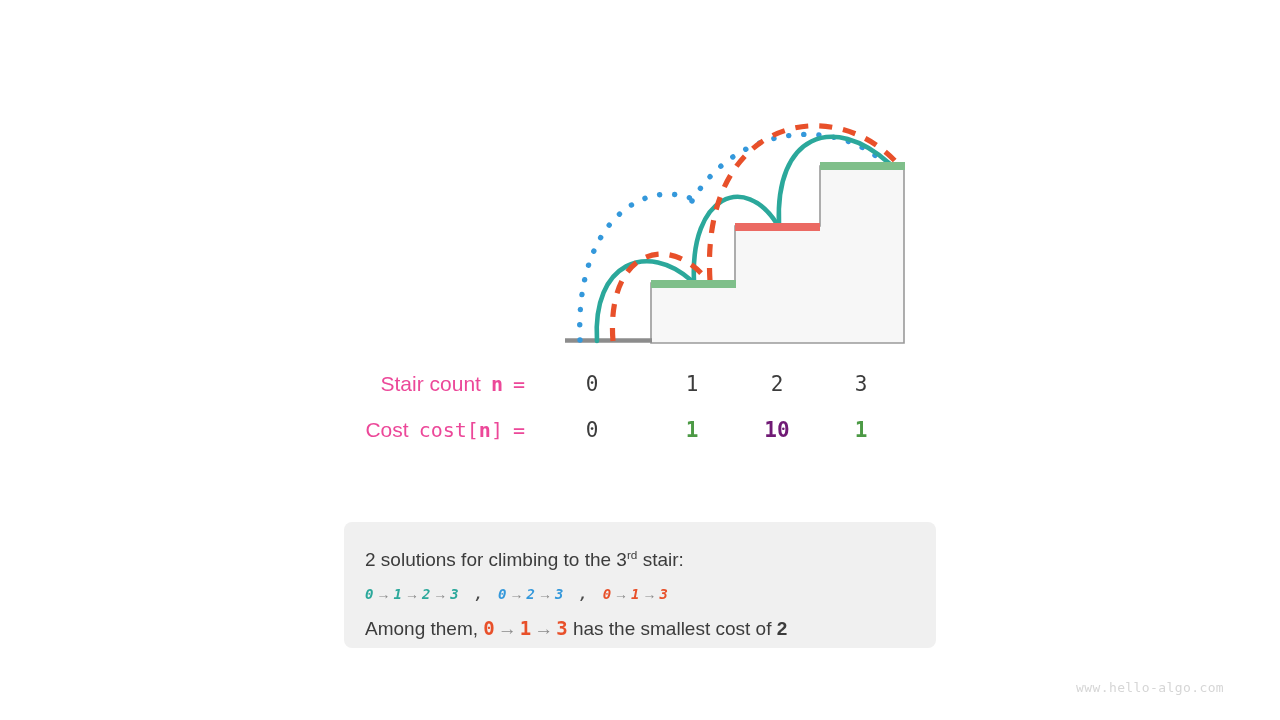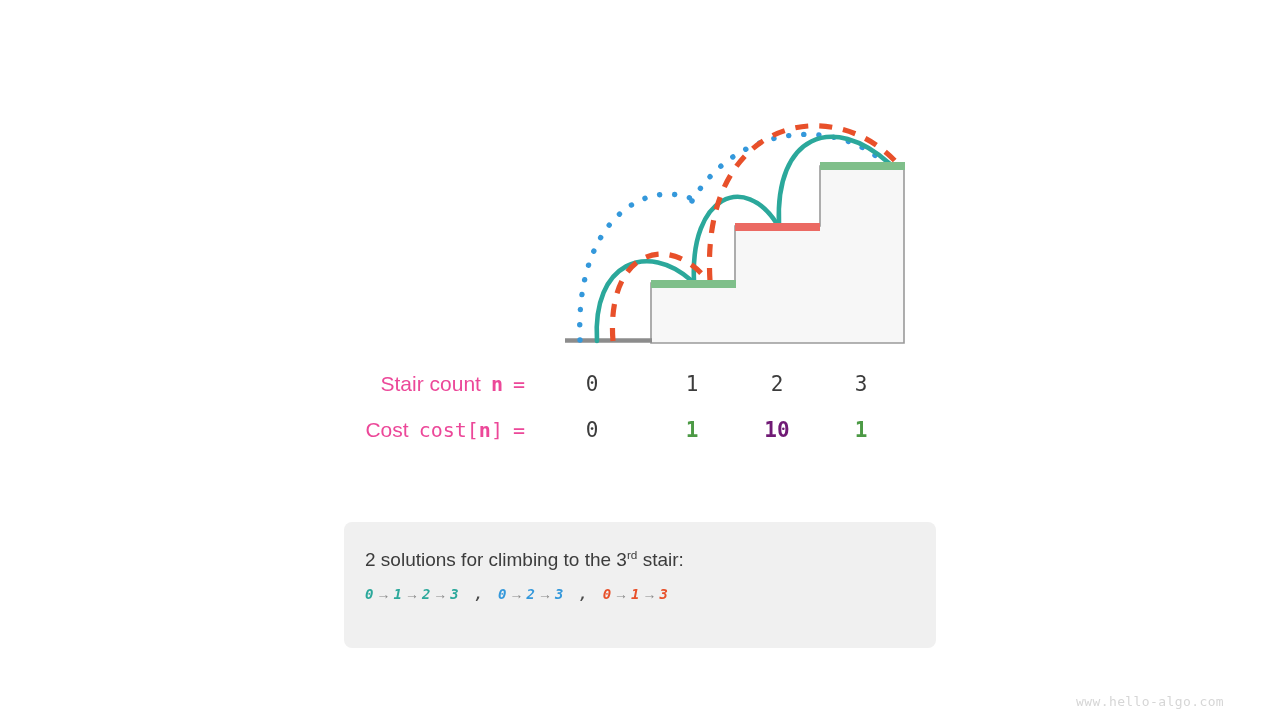--- a/index.html
+++ b/index.html
@@ -103,21 +103,21 @@
 
   .num {
     font-family: "DejaVu Sans Mono", "Liberation Mono", monospace;
     font-weight: bold;
   }
 
   
   #watermark {
     position: absolute;
     left: 1076px;
-    top: 694px;
+    top: 680px;
     font-family: "DejaVu Sans Mono", "Liberation Mono", monospace;
     font-size: 13px;
     letter-spacing: 0.4px;
     color: #d6d6d6;
   }
 </style>
 </head>
 <body>
 
 <svg id="stage" viewBox="0 0 1280 720" width="1280" height="720">
@@ -163,15 +163,16 @@
   </span>
   <span class="cell c0" style="color: rgb(60, 60, 60);">0</span>
   <span class="cell c1 b" style="color: rgb(76, 154, 69);">1</span>
   <span class="cell c2 b" style="color: #701a75;">10</span>
   <span class="cell c3 b" style="color: rgb(76, 154, 69);">1</span>
 </div>
 
 <div id="infobox">
   <div class="ib-line" id="ib-line1">2 solutions for climbing to the <span>3<sup>rd</sup></span> stair:</div>
   <div class="ib-line paths" id="ib-line2"><span><span class="num" style="color: rgb(43, 168, 155);">0</span><span class="arw">→</span><span class="num" style="color: rgb(43, 168, 155);">1</span><span class="arw">→</span><span class="num" style="color: rgb(43, 168, 155);">2</span><span class="arw">→</span><span class="num" style="color: rgb(43, 168, 155);">3</span></span><span class="comma"> , </span><span><span class="num" style="color: rgb(52, 152, 219);">0</span><span class="arw">→</span><span class="num" style="color: rgb(52, 152, 219);">2</span><span class="arw">→</span><span class="num" style="color: rgb(52, 152, 219);">3</span></span><span class="comma"> , </span><span><span class="num" style="color: rgb(232, 80, 42);">0</span><span class="arw">→</span><span class="num" style="color: rgb(232, 80, 42);">1</span><span class="arw">→</span><span class="num" style="color: rgb(232, 80, 42);">3</span></span></div>
+  <div class="ib-line" id="ib-line3">Among them, <span class="paths"><span class="num" style="color: rgb(232, 80, 42);">0</span><span class="arw">→</span><span class="num" style="color: rgb(232, 80, 42);">1</span><span class="arw">→</span><span class="num" style="color: rgb(232, 80, 42);">3</span></span> has the smallest cost of <span style="font-weight: bold;">2</span></div>
 </div>
 
 <div id="watermark">www.hello-algo.com</div>
 
 </body></html>

